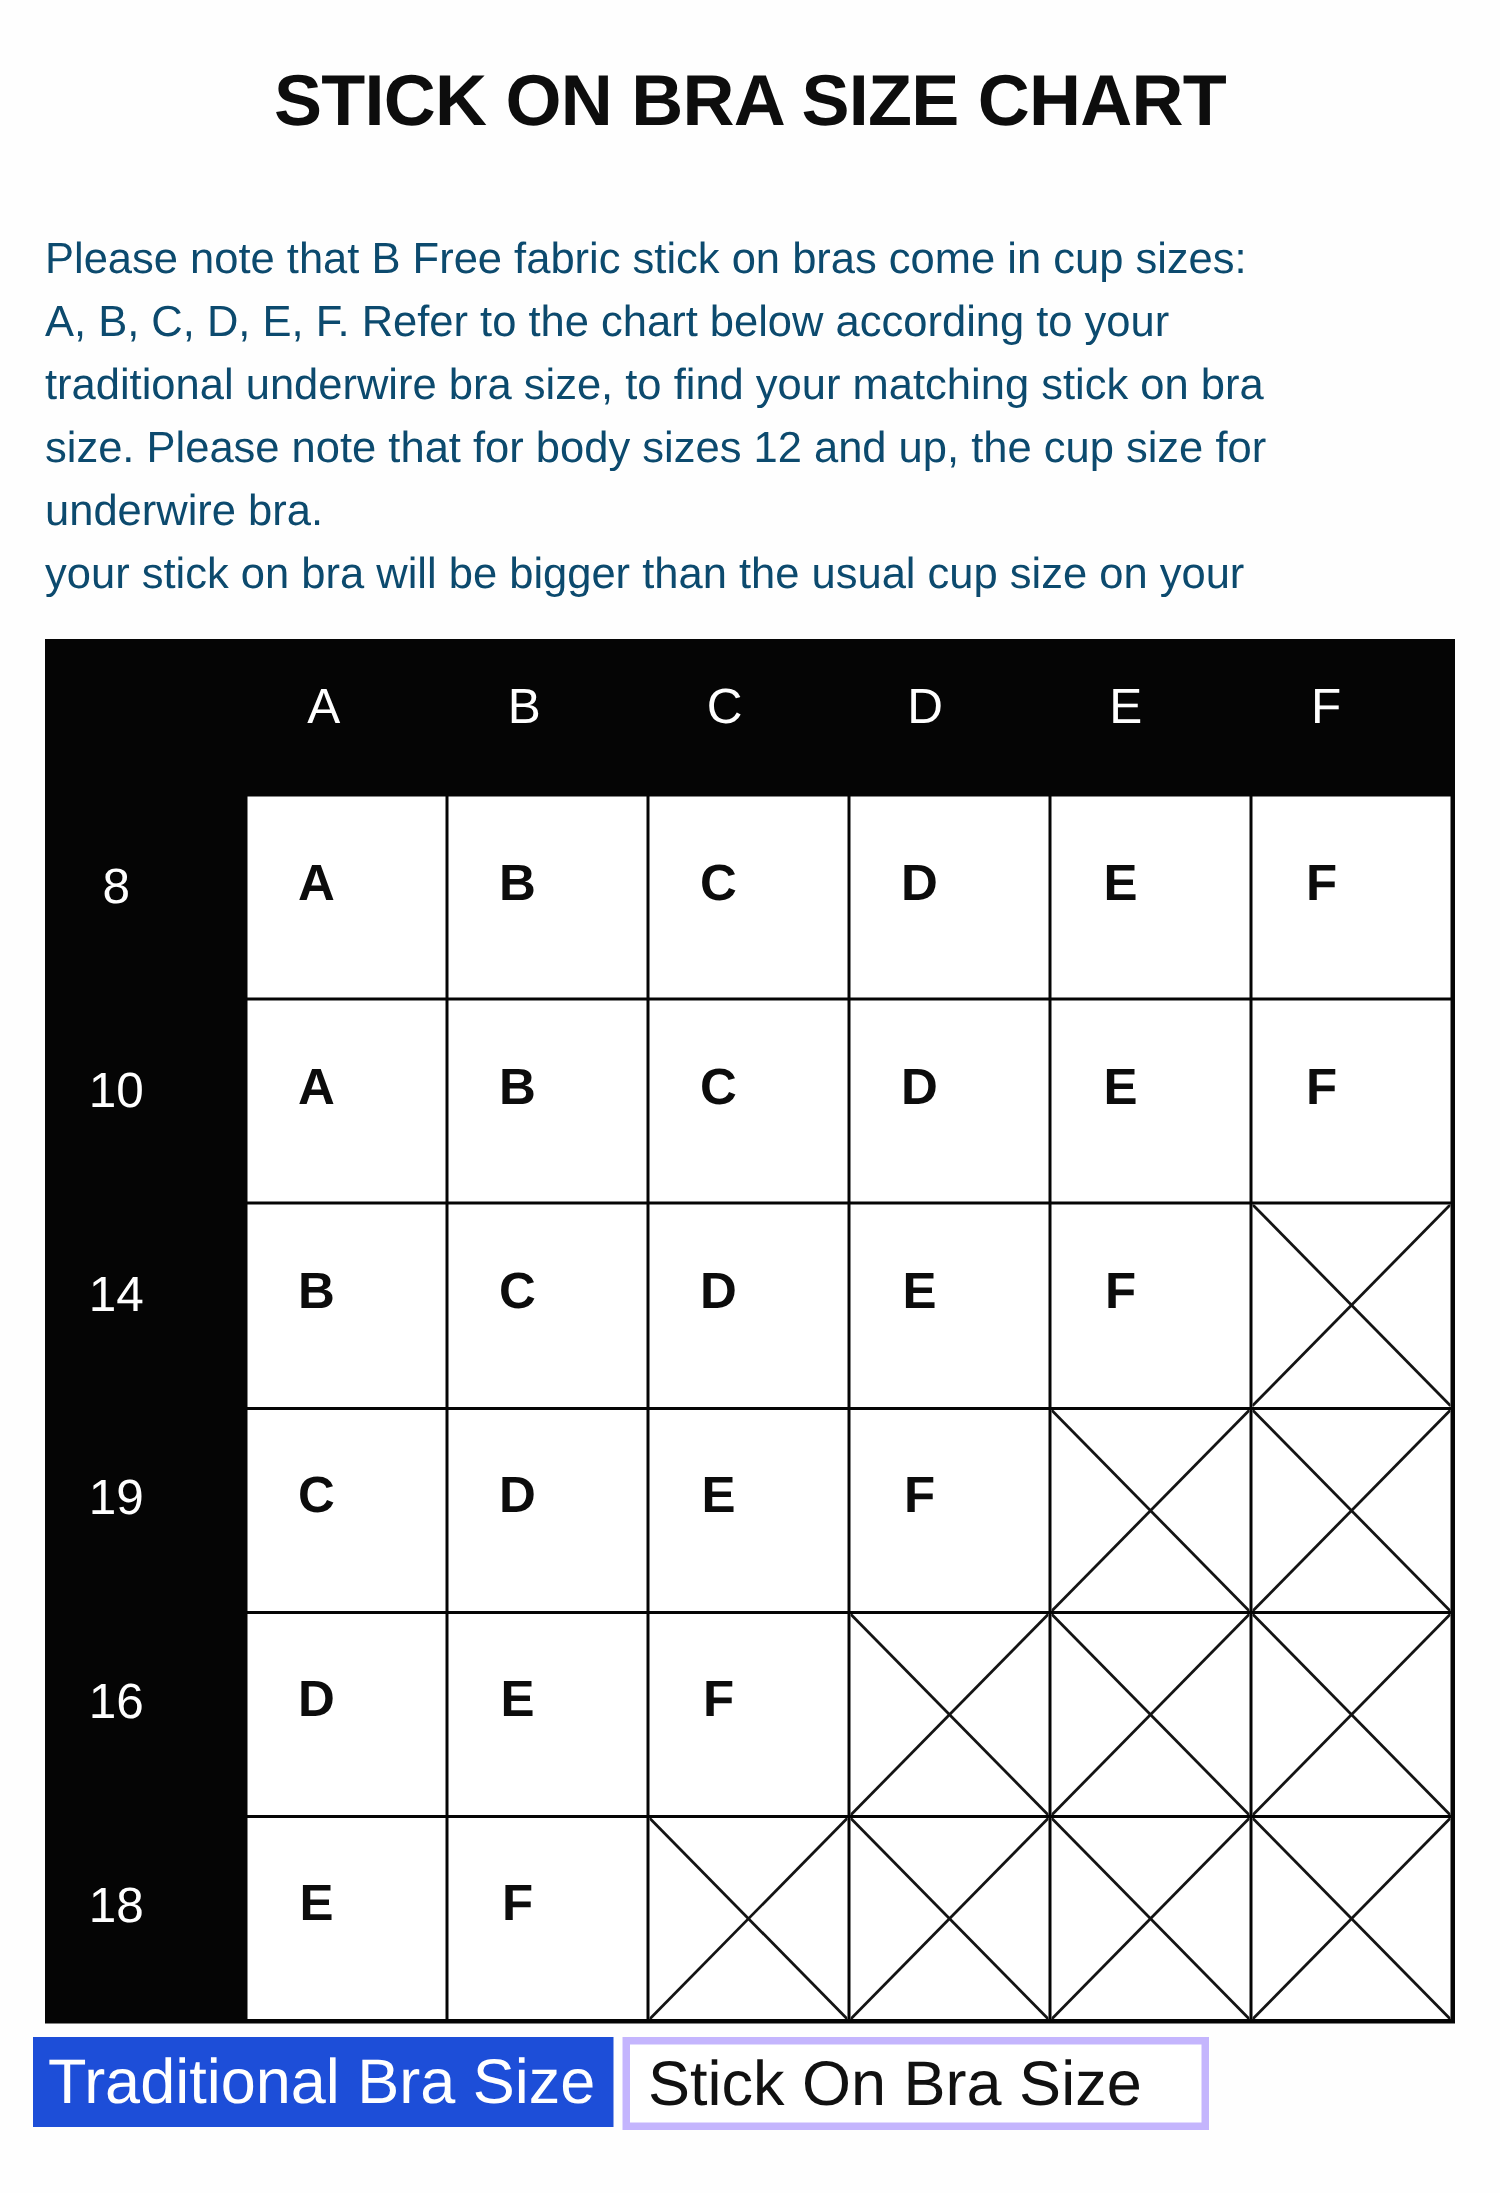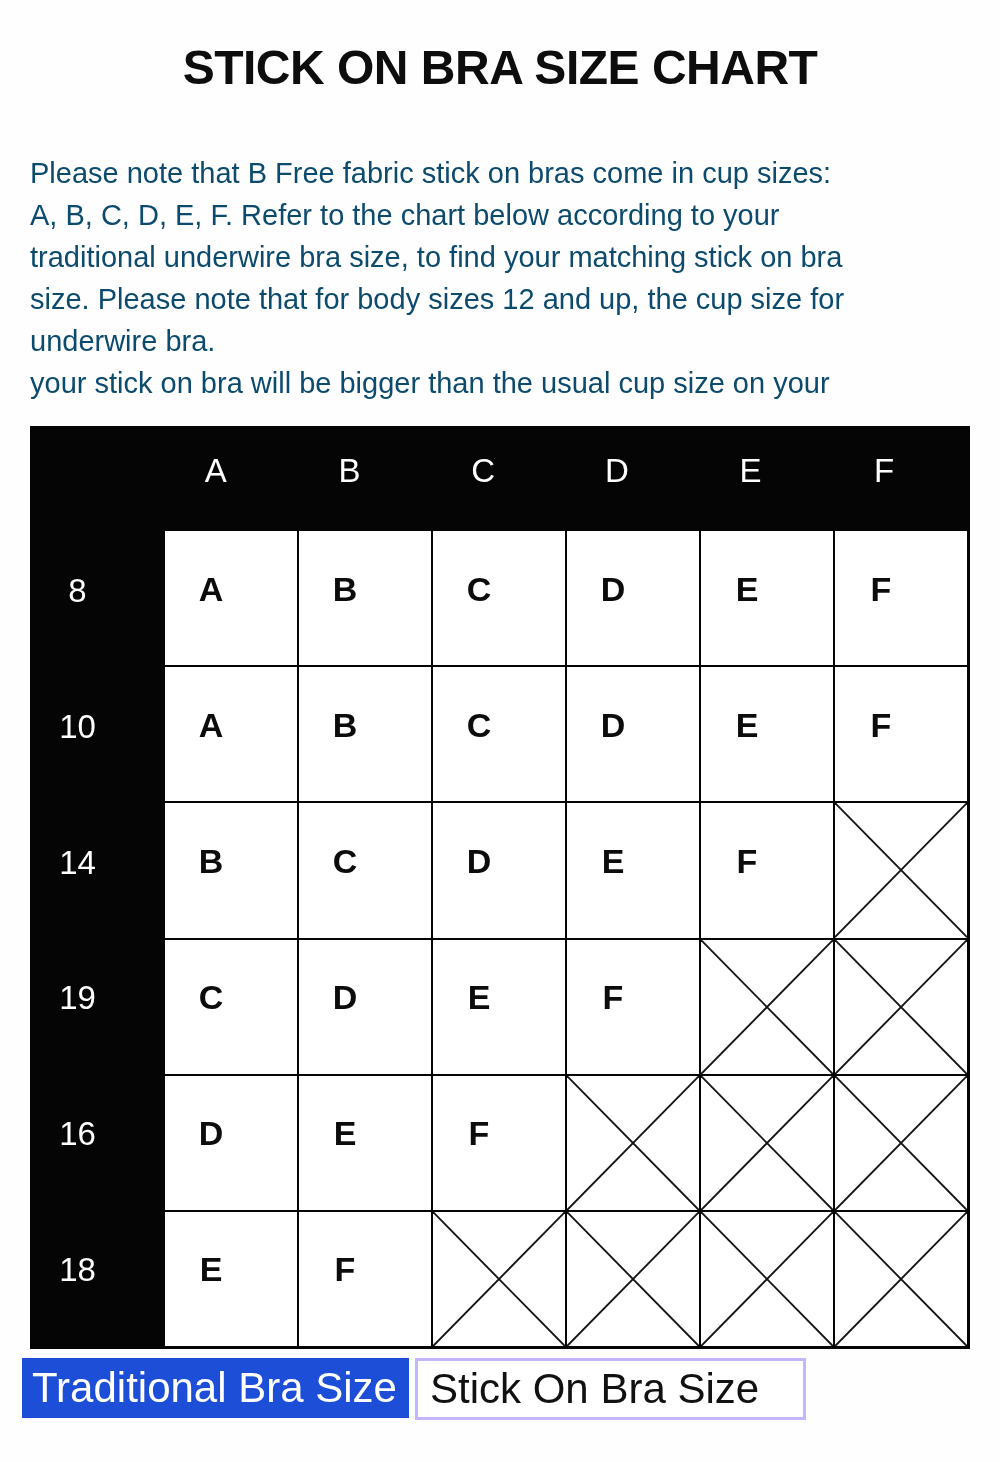--- a/index.html
+++ b/index.html
@@ -134,21 +134,21 @@
     box-sizing: border-box;
     white-space: nowrap;
   }
   .legend-white {
     position: absolute;
     left: 415px;
     top: 1358px;
     width: 391px;
     height: 62px;
     background: #ffffff;
-    border: 3px solid #c4b5fd;
+    border: 5px solid #c4b5fd;
     color: #111111;
     display: flex;
     align-items: center;
     font-size: 42px;
     padding-left: 12px;
     box-sizing: border-box;
     white-space: nowrap;
   }
 </style>
 </head>

